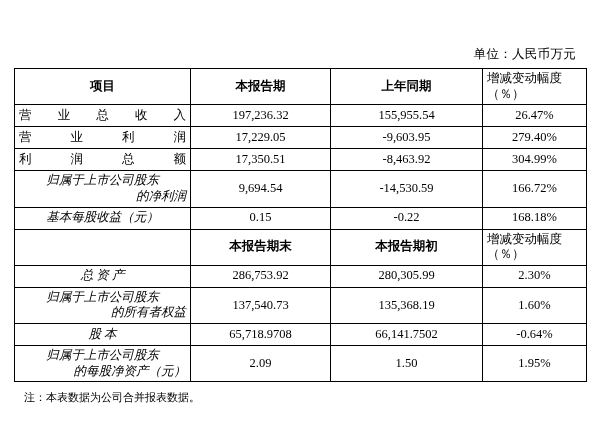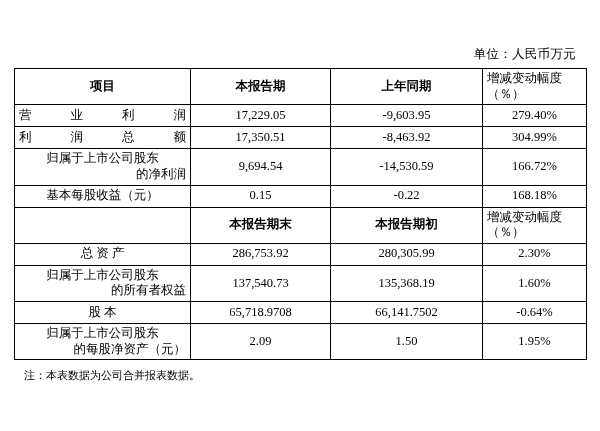--- a/index.html
+++ b/index.html
@@ -52,20 +52,21 @@
     font-weight: bold;
   }
   .hdr-two {
     text-align: left;
     line-height: 1.2;
     padding-top: 3px;
     padding-bottom: 3px;
   }
   .label {
     text-align: center;
+    font-style: italic;
   }
   .label-just {
     text-align: justify;
     text-align-last: justify;
     padding-left: 12px;
     padding-right: 12px;
   }
   .label-left {
     text-align: right;
     padding-left: 6px;
@@ -144,20 +145,26 @@
       <tr>
         <td class="hdr tall">项目</td>
         <td class="hdr tall">本报告期</td>
         <td class="hdr tall">上年同期</td>
         <td class="hdr-two tall">
           <div>增减变动幅度</div>
           <div>（％）</div>
         </td>
       </tr>
 
+      <tr>
+        <td class="label-just">营业总收入</td>
+        <td class="num">197,236.32</td>
+        <td class="num">155,955.54</td>
+        <td class="num">26.47%</td>
+      </tr>
 
       <tr>
         <td class="label-just">营业利润</td>
         <td class="num">17,229.05</td>
         <td class="num">-9,603.95</td>
         <td class="num">279.40%</td>
       </tr>
 
       <tr>
         <td class="label-just">利润总额</td>

